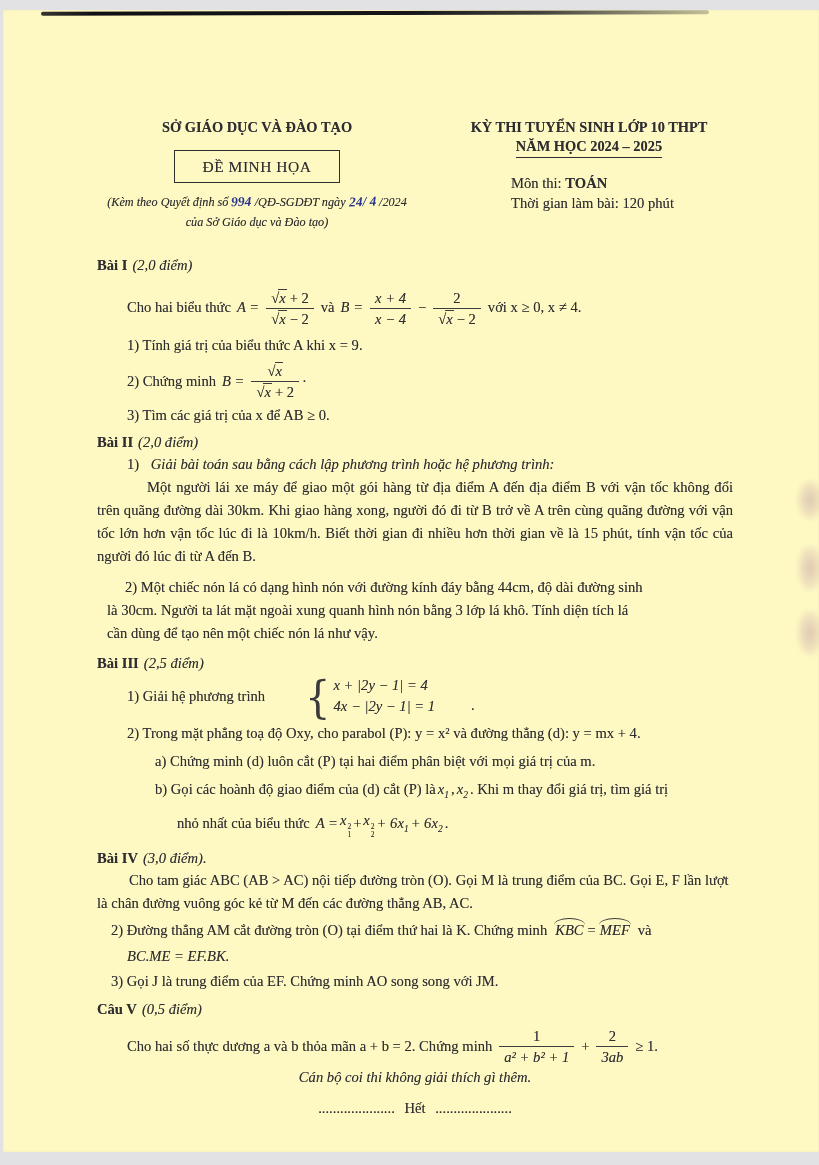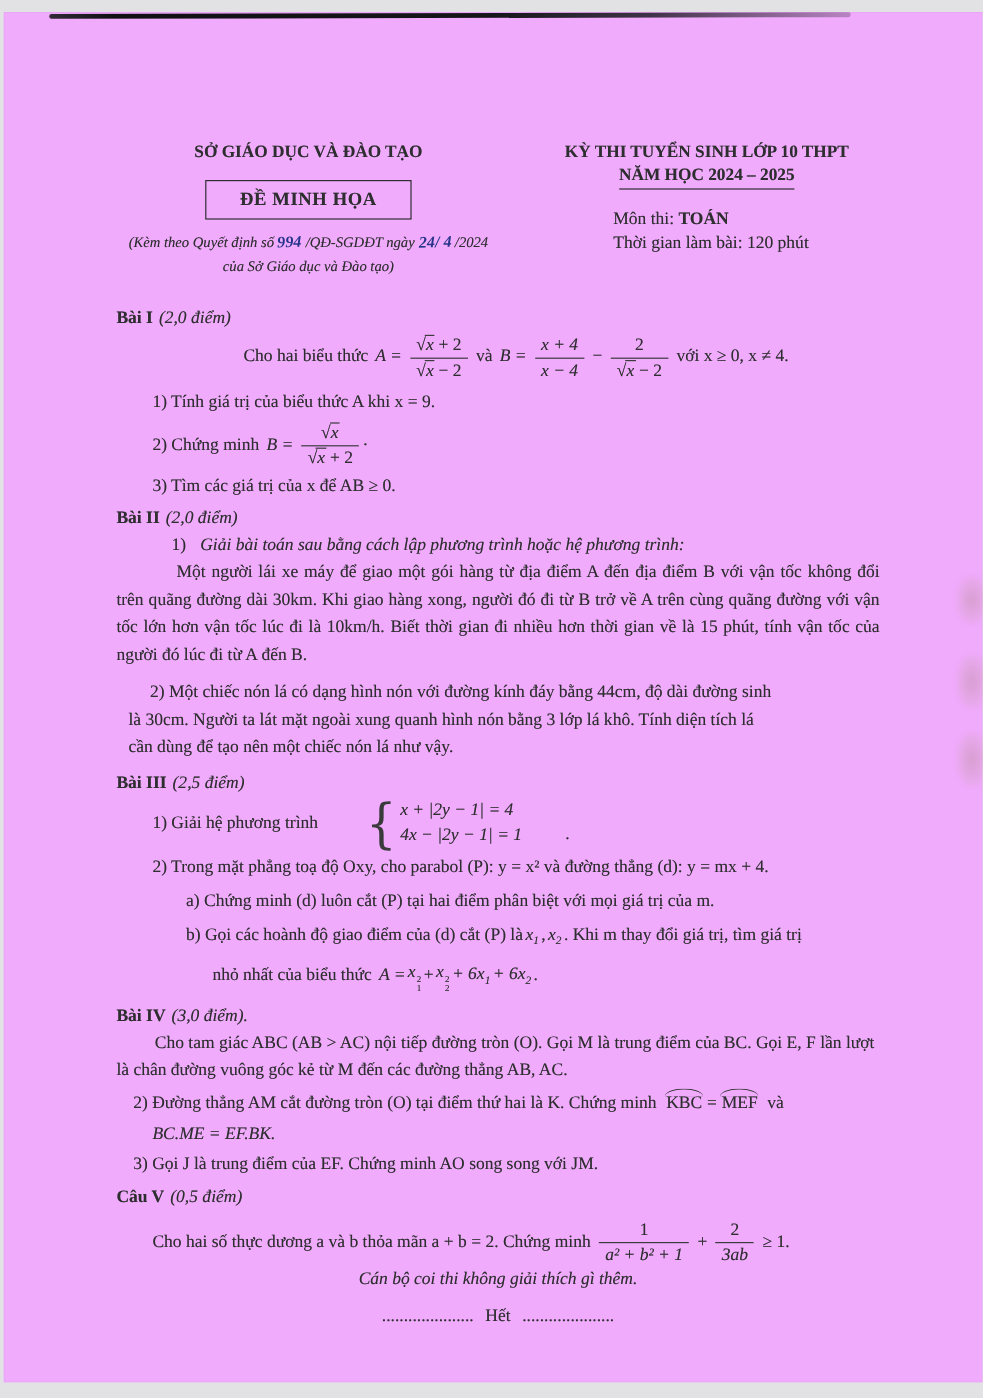--- a/index.html
+++ b/index.html
@@ -1,69 +1,69 @@
 <!DOCTYPE html>
 <html><head>
 <meta charset="utf-8">
 <style>
   html,body{margin:0;padding:0;background:#e7e7e9;}
   .shot{position:relative;width:819px;height:1165px;overflow:hidden;background:#e2e2e4;
         font-family:"Liberation Serif","DejaVu Serif",serif;color:#2e2d2f;}
-  .page{position:absolute;left:3px;top:10px;right:0;bottom:13px;background:#f0abfc;
+  .page{position:absolute;left:3px;top:10px;right:0;bottom:13px;background:#fef9c3;
         box-shadow:inset 0 0 2px rgba(0,0,0,.08);}
   .topline{position:absolute;left:38px;top:1px;width:668px;height:4px;border-radius:2px;
         background:linear-gradient(90deg,rgba(18,18,22,.85) 0%,#101014 8%,#15151a 55%,rgba(20,20,26,.8) 75%,rgba(20,20,26,.25) 100%);
         transform:rotate(-0.12deg);}
   .bleed{position:absolute;right:-4px;width:26px;border-radius:40%;opacity:.45;filter:blur(2px);
         background:radial-gradient(ellipse at center,#b98f9b 0%,rgba(201,160,170,.5) 55%,rgba(255,255,255,0) 80%);}
   .b1{top:470px;height:40px;} .b2{top:535px;height:46px;} .b3{top:600px;height:46px;}
 
   .content{position:absolute;left:94px;right:86px;top:0;font-size:14.6px;line-height:1.5;
         text-shadow:0 0 .5px rgba(70,70,75,.5);}
 
   
   .hdr{display:flex;justify-content:space-between;padding-top:108px;}
   .hdr-left{width:320px;text-align:center;}
   .hdr-right{width:288px;text-align:center;}
   .bold{font-weight:bold;}
   .it{font-style:italic;}
   .u{display:inline-block;border-bottom:1.4px solid #2e2d2f;padding-bottom:1px;}
   .org{font-size:14.4px;line-height:1.32;}
   .exam-box{display:inline-block;border:1.6px solid #2f2f31;padding:4px 28px;margin-top:13px;
-        font-weight:bold;font-size:15.5px;letter-spacing:.5px;}
+        font-weight:normal;font-size:15.5px;letter-spacing:.5px;}
   .decision{margin-top:9px;font-style:italic;font-size:12.2px;line-height:1.5;white-space:nowrap;}
   .hand{display:inline-block;color:#27348b;font-weight:bold;font-style:italic;font-size:13.5px;
         transform:rotate(-2deg);text-shadow:none;}
   .subject-block{margin-top:15px;text-align:left;padding-left:66px;font-size:14.6px;line-height:1.4;}
 
   
   .sec-h{margin-top:0;}
   .score{margin-left:5px;}
   .line{position:relative;}
-  .ml14{margin-left:14px;} .ml30{margin-left:30px;} .ml42{margin-left:46px;}
+  .ml14{margin-left:14px;} .ml30{margin-left:30px;} .ml42{margin-left:30px;}
   .ml58{margin-left:58px;} .ml80{margin-left:80px;}
   .mrow{display:flex;align-items:center;gap:6px;white-space:nowrap;}
   .g2{gap:2px;}
   .frac{display:inline-flex;flex-direction:column;text-align:center;vertical-align:middle;
         line-height:1.25;margin:0 1px;}
   .fn{display:block;padding:0 5px 1px;border-bottom:1.1px solid #3c3b3e;}
   .fd{display:block;padding:1px 5px 0;}
   .vr{font-style:italic;}
   .rsym{margin-right:-1px;}
   .rad{border-top:1.1px solid #3c3b3e;padding:0 1px;font-style:italic;}
   .tail{margin-left:3px;}
   .sys{display:inline-flex;align-items:center;}
   .sysbrace{font-family:"DejaVu Serif",serif;font-size:40px;font-weight:400;color:#3a393c;
         transform:scaleY(1.12);line-height:1;margin-right:3px;text-shadow:none;}
   .syseqs{display:flex;flex-direction:column;gap:1px;font-style:italic;line-height:1.35;}
   .ss{display:inline-flex;flex-direction:column;align-items:flex-start;font-size:9px;
         line-height:1.05;vertical-align:-4px;margin-left:1px;font-style:normal;}
   .ss sup,.ss sub{display:block;}
   sub.sb{font-size:9.5px;}
-  .hat{position:relative;padding:0 2px;display:inline-block;}
+  .hat{font-style:italic;position:relative;padding:0 2px;display:inline-block;}
   .hat::before{content:"";position:absolute;left:1px;right:1px;top:-2px;height:6px;
         border-top:1.3px solid #3a393c;border-radius:50% 50% 0 0/100% 100% 0 0;}
   .just{text-align:justify;}
   .ti50{text-indent:50px;} .ti32{text-indent:32px;} .ti18{text-indent:18px;}
   .narrow{max-width:540px;margin-left:10px;}
   .center{text-align:center;}
   .footer-cols{display:flex;white-space:nowrap;overflow:hidden;}
   .fc-left{width:358px;overflow:hidden;flex:none;}
   .fc-right{flex:1;overflow:hidden;}
 </style>
@@ -104,21 +104,21 @@
             </div>
             <div>Thời gian làm bài: 120 phút</div>
           </div>
         </div>
       </div>
 
       <div class="sec" style="margin-top:24px;">
         <div class="sec-h">
           <span class="bold">Bài I</span><span class="it score">(2,0 điểm)</span>
         </div>
-        <div class="mrow ml30" style="margin-top:2px;justify-content:center;">
+        <div class="mrow ml30" style="margin-top:12px;">
           <span>Cho hai biểu thức</span>
           <span class="vr">A =</span>
           <span class="frac">
             <span class="fn"><span class="rsym">√</span><span class="rad">x</span><span class="tail">+ 2</span></span>
             <span class="fd"><span class="rsym">√</span><span class="rad">x</span><span class="tail">− 2</span></span>
           </span>
           <span>và</span>
           <span class="vr">B =</span>
           <span class="frac">
             <span class="fn vr">x + 4</span>

